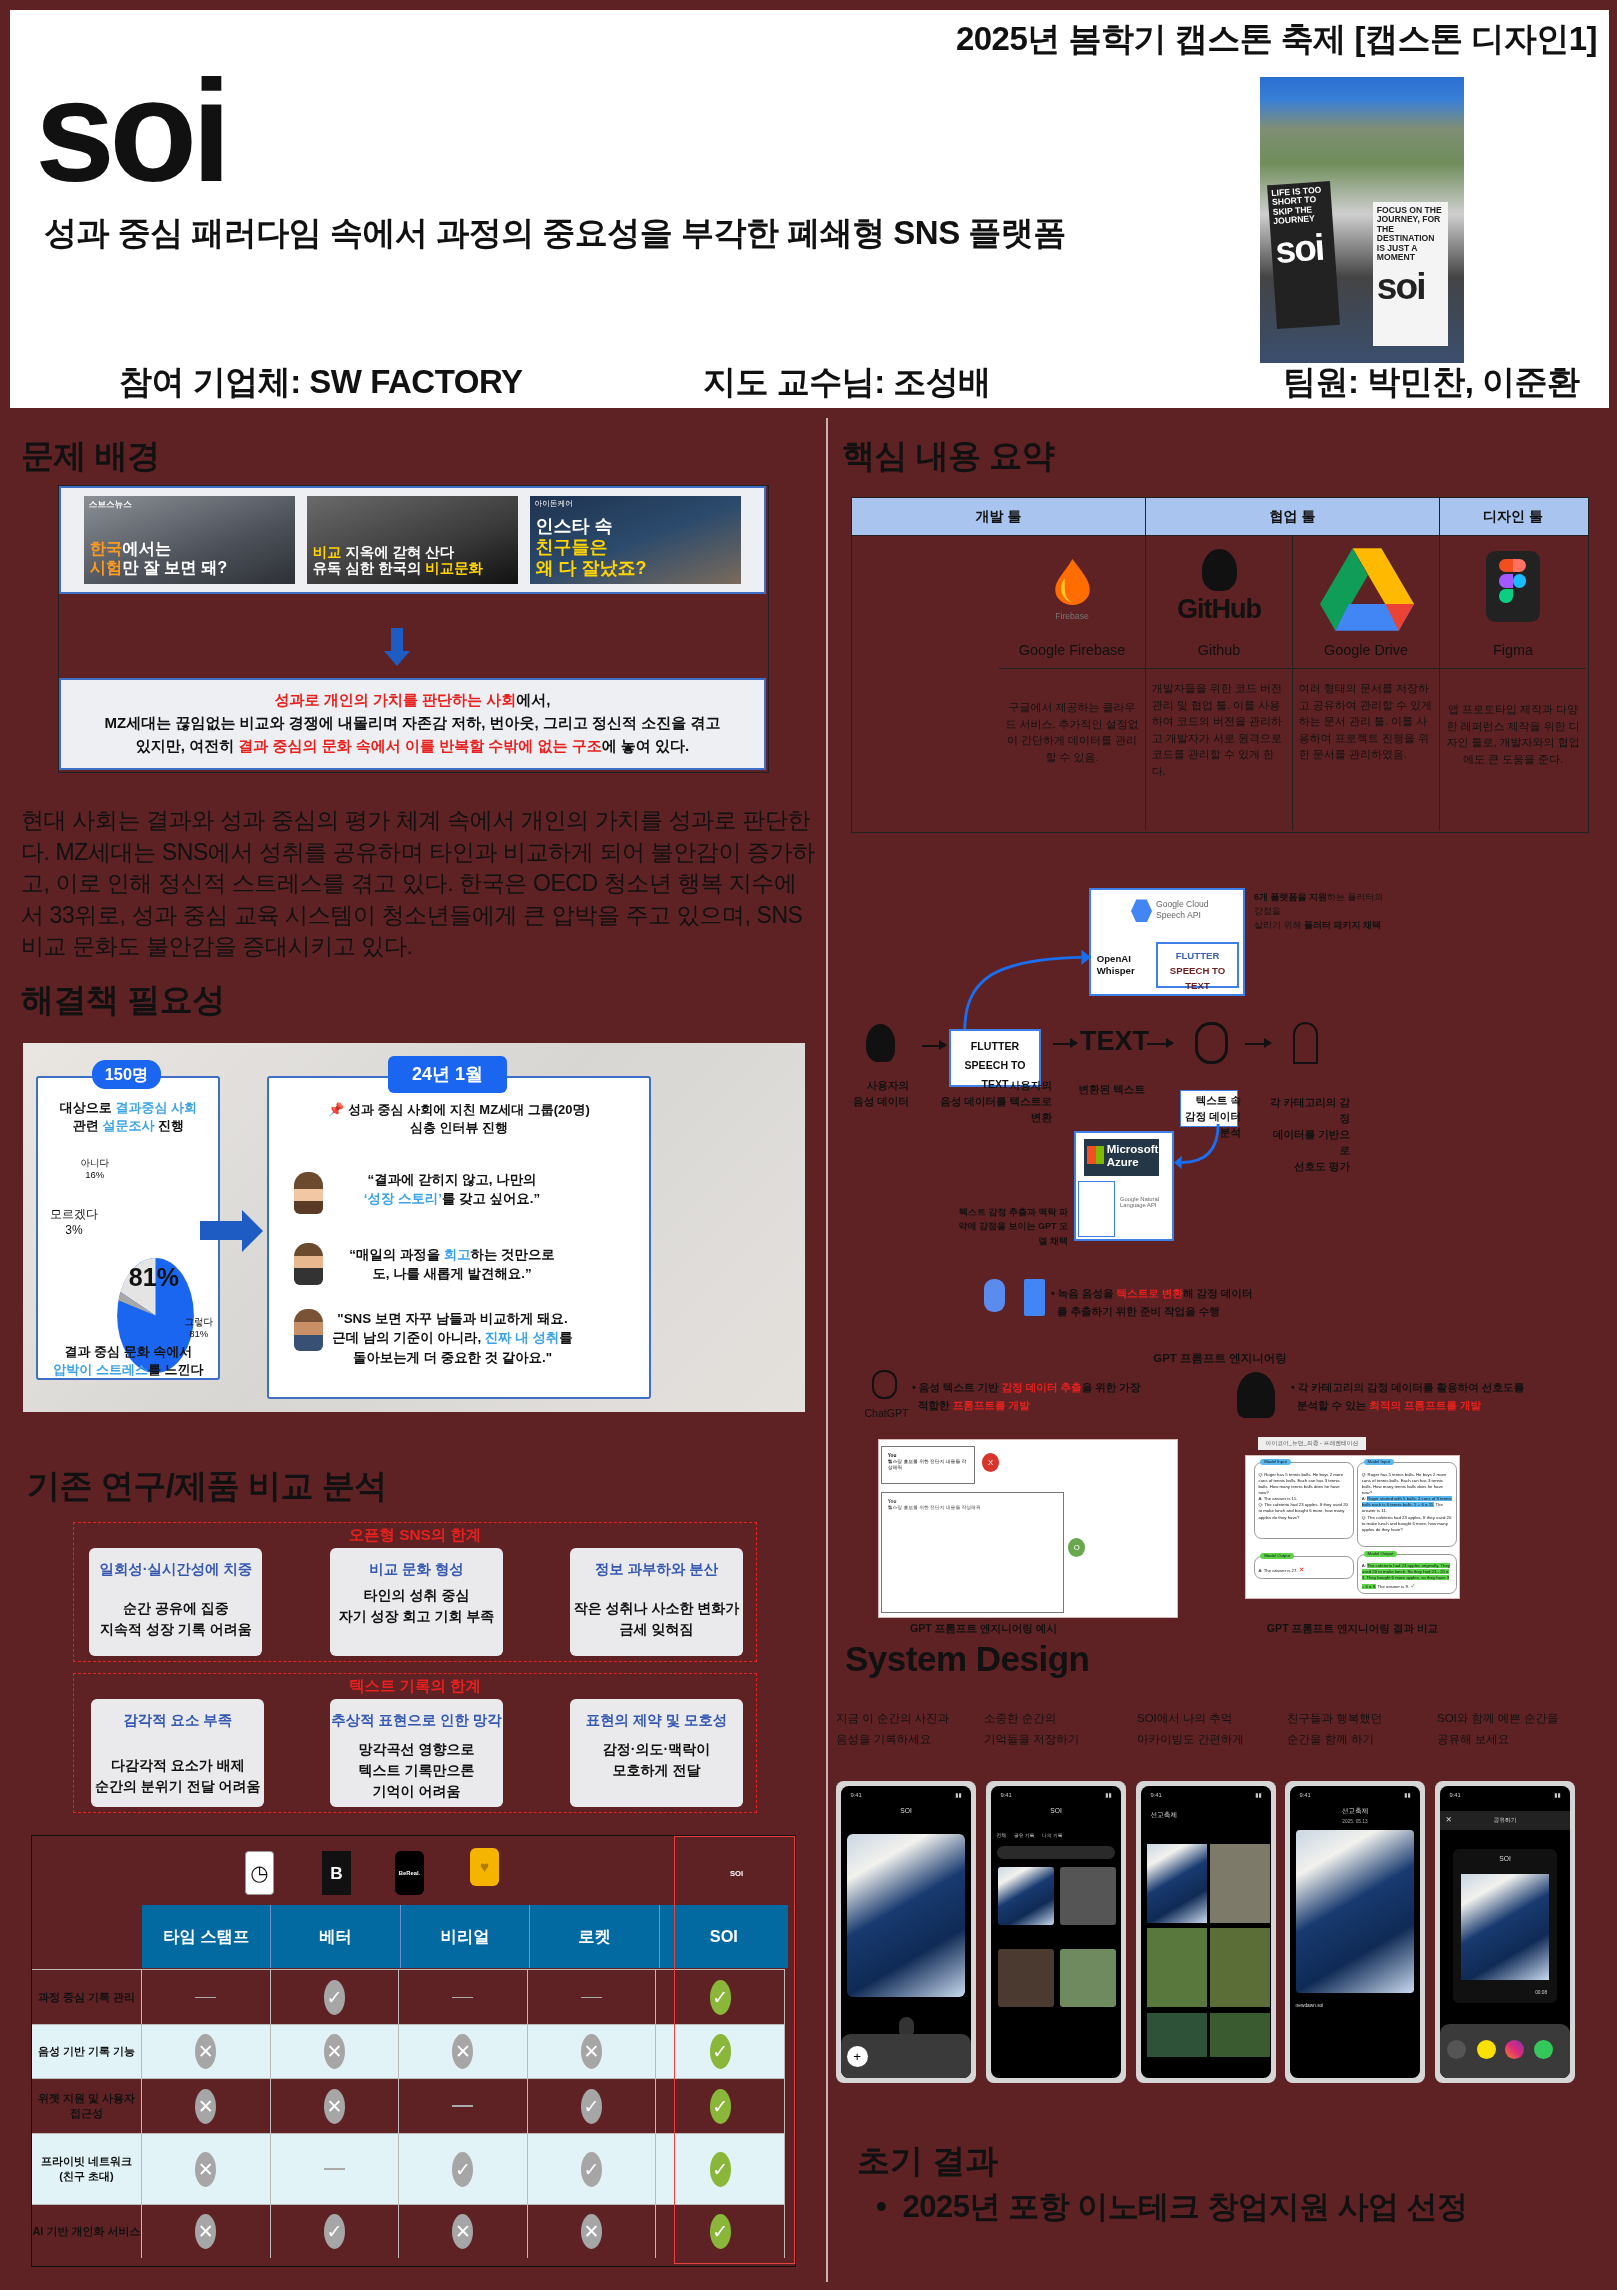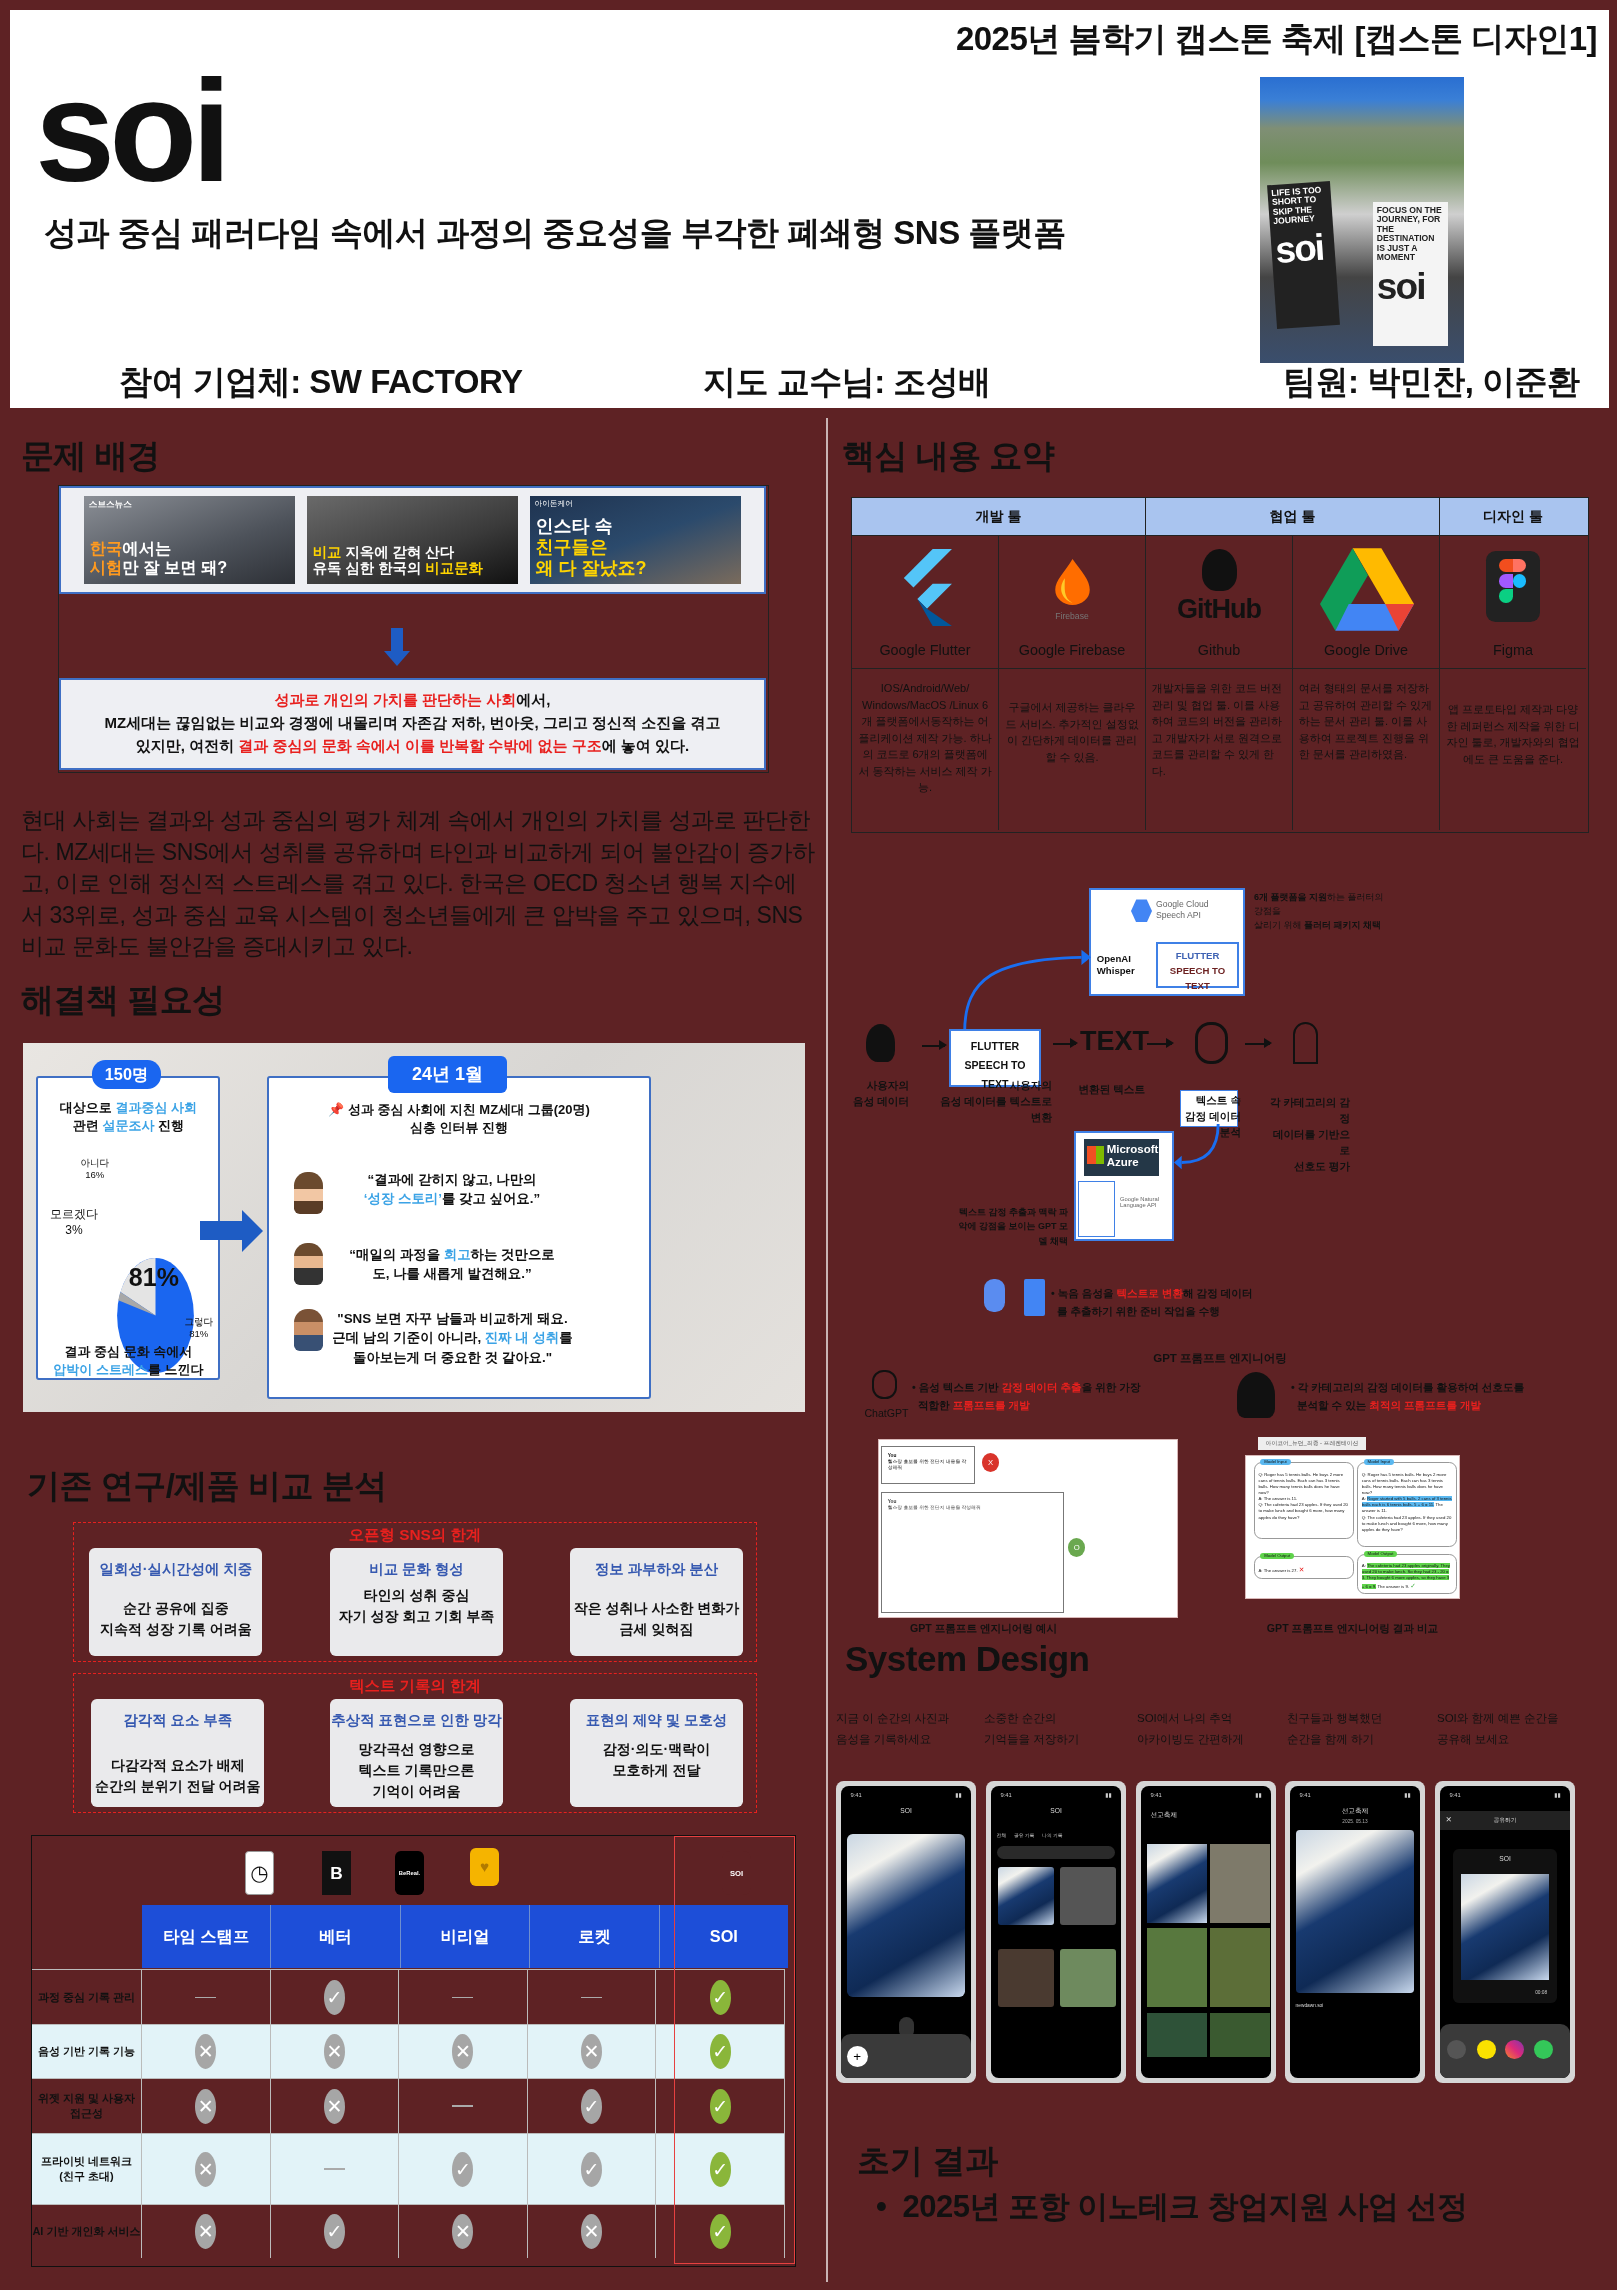--- a/index.html
+++ b/index.html
@@ -45,21 +45,21 @@
 
 .dash-box{position:absolute;left:73px;width:684px;border:1.9px dashed #e8201e}
 .dash-title{position:absolute;left:0;width:100%;text-align:center;color:#e8201e;font-size:15.4px;font-weight:bold}
 .lim-card{position:absolute;width:173px;background:#eaeaec;border-radius:5.8px;text-align:center}
 .lim-card .h{color:#3558b0;font-size:14.4px;font-weight:bold;margin-top:11.5px}
 .lim-card .b{font-size:14px;font-weight:bold;line-height:1.5}
 
 .cmp-table{position:absolute;left:31px;top:1835px;width:765px;height:432px;border:1.9px solid #111}
 .cmp-logo-row{position:absolute;left:0;top:0;width:100%;height:69px}
 .applogo{position:absolute;top:15.4px;width:29px;height:44px;border-radius:3.8px;display:flex;align-items:center;justify-content:center;font-size:8.6px;color:#fff;font-weight:bold}
-.cmp-head{position:absolute;left:110px;top:69px;width:646px;height:63px;background:#1d4ed8;display:flex}
+.cmp-head{position:absolute;left:110px;top:69px;width:646px;height:63px;background:#0369a1;display:flex}
 .cmp-head div{flex:1;color:#fff;font-weight:bold;font-size:16.3px;display:flex;align-items:center;justify-content:center;border-right:1px solid #6f8fcf}
 .cmp-row{position:absolute;left:0;width:753px;display:flex;border-top:1px solid #bbb}
 .cmp-row .lab{width:110px;font-size:11px;font-weight:bold;display:flex;align-items:center;justify-content:center;text-align:center;line-height:1.35;border-right:1px solid #bbb}
 .cmp-row .cell{flex:1;display:flex;align-items:center;justify-content:center;border-right:1px solid #bbb}
 .cmp-row.alt{background:#e2f3f8}
 .ic{width:21px;height:35px;border-radius:50%;display:flex;align-items:center;justify-content:center;color:#fff;font-weight:bold;font-size:19px;line-height:1}
 .ic.x{background:#a6a6a6}.ic.c{background:#a6a6a6}.ic.g{background:#8ab63a}
 .dash{width:21px;height:1.9px;background:#aaa}
 .soi-outline{position:absolute;left:642px;top:0;width:121px;height:428px;border:1.9px solid #e64040}
 
@@ -312,31 +312,20 @@
   </div>
   <div class="soi-outline"></div>
 </div>
 
 <div class="section-title" style="left:842px;top:434px">핵심 내용 요약</div>
 <div class="tools">
   <div class="tools-head">
     <div style="width:294px">개발 툴</div>
     <div style="width:294px">협업 툴</div>
     <div style="width:146px;border-right:none">디자인 툴</div>
-  </div>
-  <div class="tool-col" style="left:0;width:147px">
-    <div class="tool-icon-area">
-      <svg style="position:absolute;left:46px;top:13.4px" width="54" height="77" viewBox="0 0 56 80">
-          <polygon points="36,0 56,0 16,40 6,30" fill="#54c5f8"></polygon>
-          <polygon points="36,36 56,36 30,62 20,52" fill="#54c5f8"></polygon>
-          <polygon points="20,52 30,62 56,80 36,80" fill="#01579b"></polygon>
-        </svg>
-      <div class="tool-name">Google Flutter</div>
-    </div>
-    <div class="tool-desc" style="text-align:center">IOS/Android/Web/ Windows/MacOS /Linux 6개 플랫폼에서동작하는 어플리케이션 제작 가능. 하나의 코드로 6개의 플랫폼에서 동작하는 서비스 제작 가능.</div>
   </div>
   <div class="tool-col" style="left:147px;width:147px">
     <div class="tool-icon-area">
       <svg style="position:absolute;left:56px;top:23px" width="35" height="46" viewBox="0 0 36 48">
           <path d="M18 0 C28 14 36 22 36 32 A18 16 0 0 1 0 32 C0 22 10 14 18 0Z" fill="#ff6d00"></path>
           <path d="M10 20 C4 28 4 40 18 46 C8 40 10 30 10 20Z" fill="#ffca28"></path>
         </svg>
       <div style="position:absolute;top:75px;width:100%;text-align:center;font-size:8.6px;color:#777">Firebase</div>
       <div class="tool-name">Google Firebase</div>
     </div>

